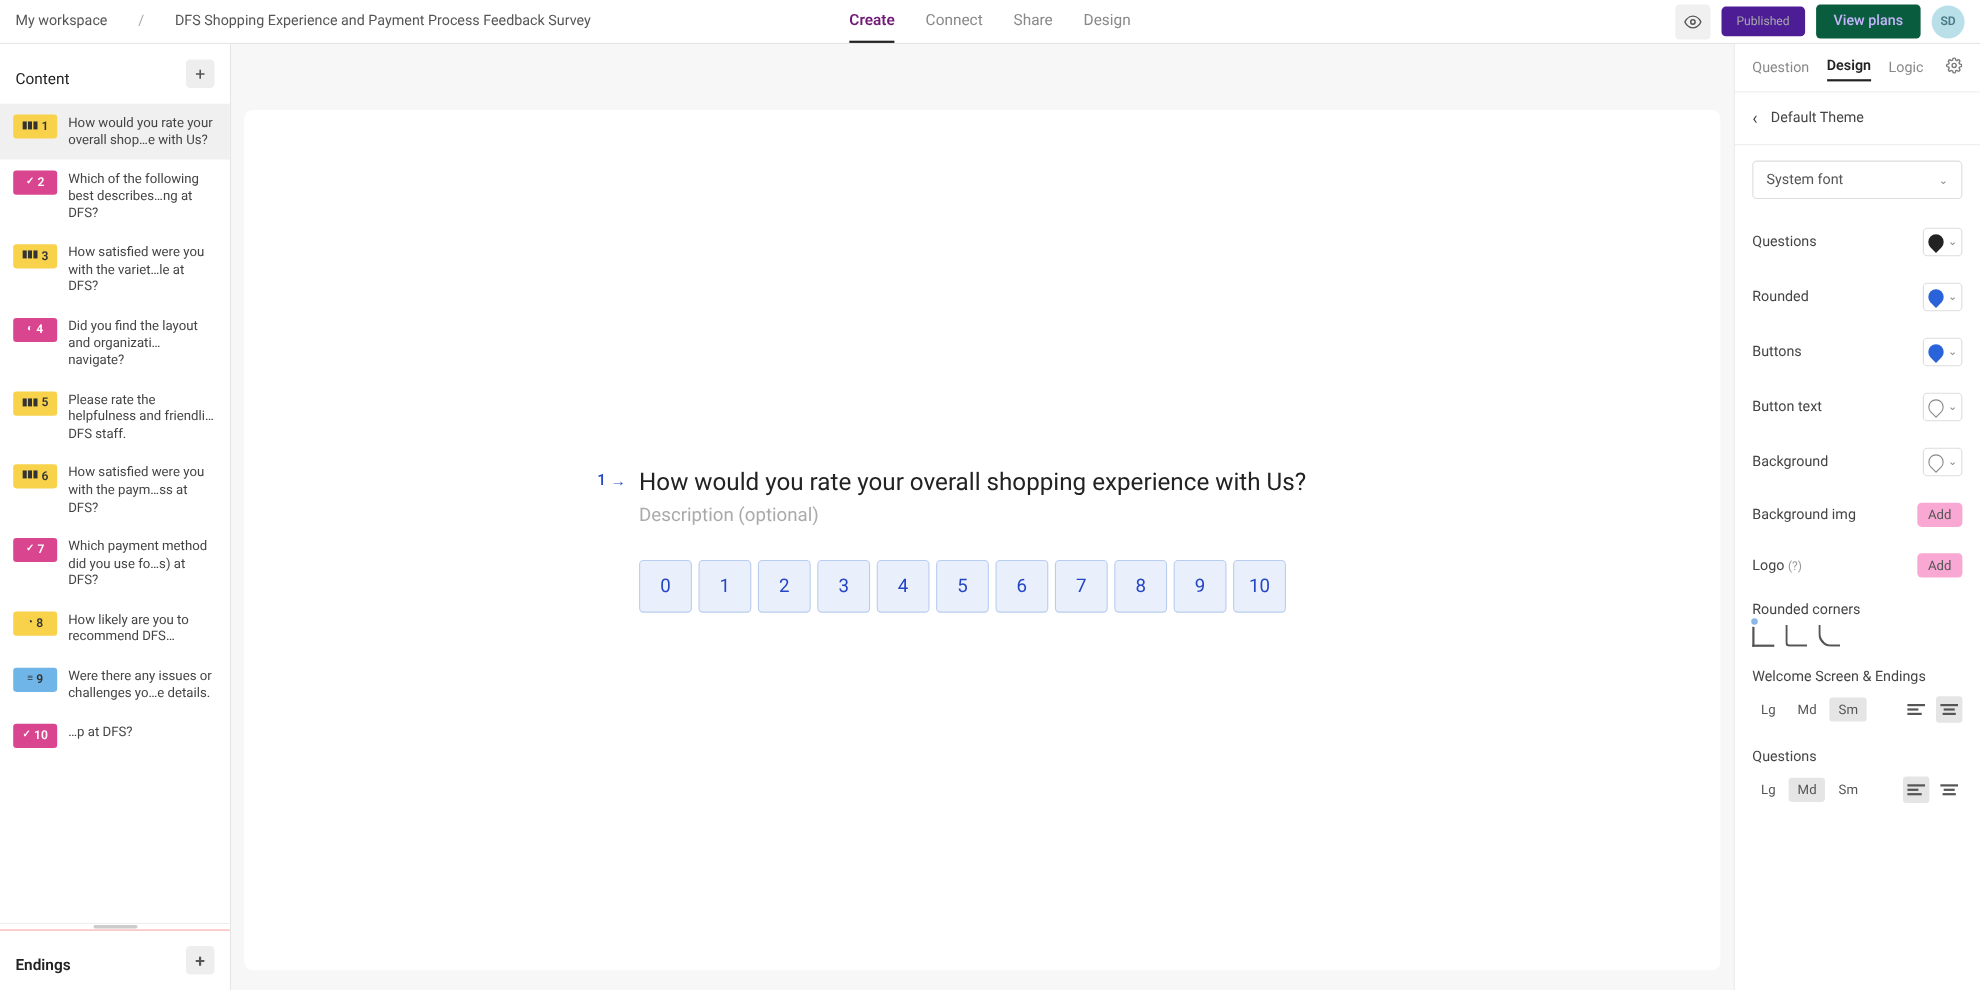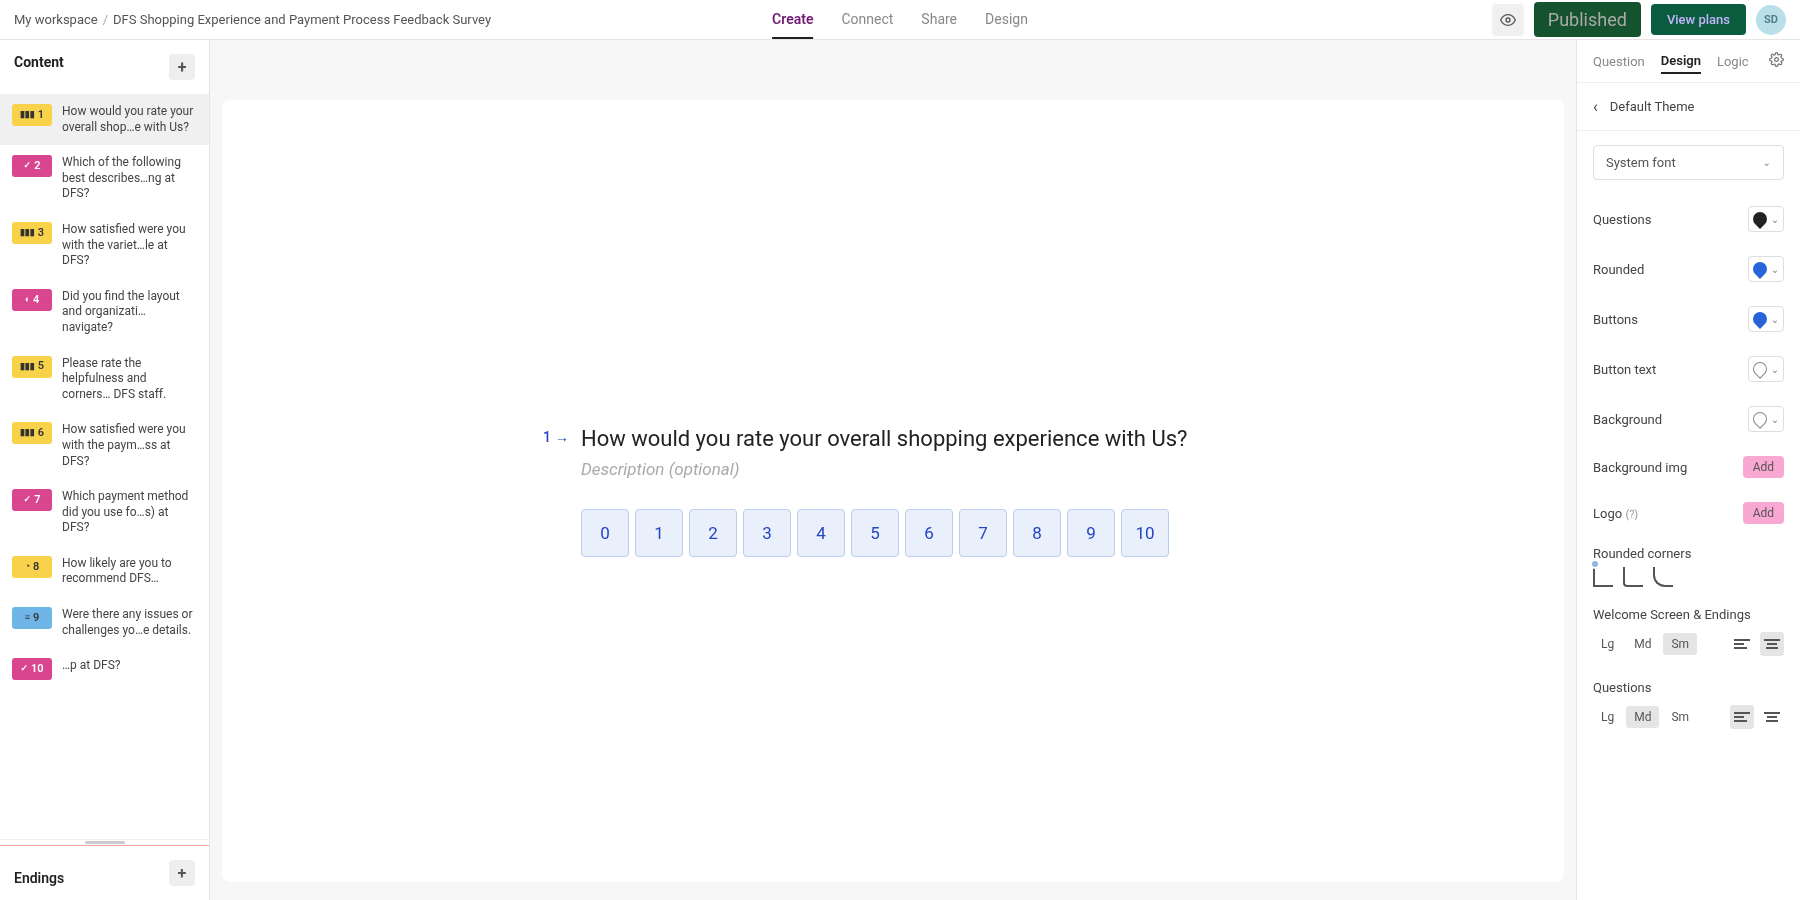--- a/index.html
+++ b/index.html
@@ -1,50 +1,50 @@
 <!DOCTYPE html>
 <html><head>
 <meta charset="utf-8">
 <style>
 *{box-sizing:border-box;margin:0;padding:0;font-family:-apple-system,BlinkMacSystemFont,"Segoe UI",Roboto,sans-serif}
 body{background:#fff;color:#222;font-size:13px;overflow:hidden}
 .app{display:flex;flex-direction:column;height:900px;width:1800px}
 .topbar{display:flex;align-items:center;height:40px;border-bottom:1px solid #e5e5e5;padding:0 14px}
-.crumbs{display:flex;align-items:center;gap:5px;color:#555;font-size:13px;flex:0 0 auto}
+.crumbs{display:flex;align-items:center;gap:28px;color:#555;font-size:13px;flex:0 0 auto}
 .crumbs .sep{color:#aaa}
 .topnav{position:absolute;left:50%;transform:translateX(-50%);display:flex;gap:28px;font-size:14px}
 .topnav .tab{color:#888;cursor:pointer;padding:10px 0}
 .topnav .tab.active{color:#701a75;font-weight:600;border-bottom:2px solid #222}
 .topright{margin-left:auto;display:flex;align-items:center;gap:10px}
 .iconbtn{width:32px;height:32px;border-radius:4px;background:#f0f0f0;display:flex;align-items:center;justify-content:center;cursor:pointer}
-.pubbtn{background:#14532d;color:#aaa;padding:7px 14px;border-radius:4px;font-size:18px}
+.pubbtn{background:#4c1d95;color:#aaa;padding:7px 14px;border-radius:4px;font-size:11px}
 .plansbtn{background:#0a5c3e;color:#c4b5fd;padding:8px 16px;border-radius:4px;font-size:13px;cursor:pointer;font-weight:500}
 .avatar{width:30px;height:30px;border-radius:50%;background:#b9dfe8;color:#4a7a85;display:flex;align-items:center;justify-content:center;font-size:11px;font-weight:600}
 .body{display:flex;flex:1;min-height:0}
 .sidebar{width:210px;border-right:1px solid #e5e5e5;display:flex;flex-direction:column;background:#fff}
-.sidehead{display:flex;align-items:flex-start;justify-content:space-between;padding:14px 14px;font-weight:700;font-size:14px}
+.sidehead{display:flex;align-items:flex-end;justify-content:space-between;padding:14px 14px;font-weight:400;font-size:14px}
 .addbtn{width:26px;height:26px;border-radius:4px;background:#eee;display:flex;align-items:center;justify-content:center;cursor:pointer;font-size:16px;color:#555}
 .qlist{flex:1;overflow-y:auto}
 .qitem{display:flex;align-items:flex-start;gap:10px;padding:10px 12px;cursor:pointer;font-size:12px;line-height:1.3}
 .qitem.active{background:#f0f0f0}
 .qbadge{flex:0 0 40px;height:22px;border-radius:3px;display:flex;align-items:center;justify-content:center;gap:3px;font-size:11px;font-weight:600;color:#333}
 .qbadge.yellow{background:#f8d24a}
 .qbadge.pink{background:#d9468f;color:#fff}
 .qbadge.blue{background:#6fb5e8}
 .qtext{color:#444;flex:1}
 .endings{border-top:1px solid #fca5a5;padding:14px;display:flex;align-items:flex-end;justify-content:space-between;font-weight:600;font-size:14px}
 .grip{height:6px;display:flex;justify-content:center;align-items:center;border-top:1px solid #eee}
 .grip::before{content:"";width:40px;height:3px;background:#ccc;border-radius:2px}
 .canvas{flex:1;background:#f7f7f7;padding:60px 12px 18px;display:flex;flex-direction:column;overflow:hidden}
 .card{background:#fff;border-radius:8px;flex:1;display:flex;flex-direction:column;align-items:center;justify-content:center;padding:40px}
 .qrow{display:flex;align-items:flex-start;gap:12px;max-width:700px;width:100%}
 .qnum{color:#2445c4;font-size:14px;font-weight:500;display:flex;align-items:center;gap:4px;margin-top:3px}
 .qmain{flex:1}
 .qtitle{font-size:22px;color:#222;margin-bottom:8px}
-.qdesc{font-size:17px;color:#aaa;font-style:italic;margin-bottom:30px}
+.qdesc{font-size:17px;color:#aaa;margin-bottom:30px}
 .scale{display:flex;gap:6px}
 .scalebtn{width:48px;height:48px;border:1px solid #b9cdf0;background:#eaf0fb;color:#2445c4;border-radius:4px;display:flex;align-items:center;justify-content:center;font-size:17px;cursor:pointer}
 .rightpanel{width:224px;border-left:1px solid #e5e5e5;background:#fff;display:flex;flex-direction:column;font-size:13px}
 .rtabs{display:flex;align-items:center;gap:16px;padding:12px 16px;border-bottom:1px solid #eee;color:#888}
 .rtabs .rt{cursor:pointer}
 .rtabs .rt.active{color:#222;font-weight:600;border-bottom:2px solid #222;padding-bottom:4px;margin-bottom:-4px}
 .rtabs .gear{margin-left:auto;cursor:pointer}
 .themerow{display:flex;align-items:center;gap:12px;padding:14px 16px;border-bottom:1px solid #eee;color:#444}
 .back{cursor:pointer;font-size:16px}
 .selectbox{margin:14px 16px;border:1px solid #ddd;border-radius:4px;padding:9px 12px;display:flex;align-items:center;justify-content:space-between;cursor:pointer;color:#555}
@@ -134,21 +134,21 @@
               <span style="font-size:9px">◐</span>
               <span>4</span>
             </div>
             <div class="qtext">Did you find the layout and organizati… navigate?</div>
           </div>
           <div class="qitem">
             <div class="qbadge yellow">
               <span style="font-size:9px">▮▮▮</span>
               <span>5</span>
             </div>
-            <div class="qtext">Please rate the helpfulness and corners… DFS staff.</div>
+            <div class="qtext">Please rate the helpfulness and friendli… DFS staff.</div>
           </div>
           <div class="qitem">
             <div class="qbadge yellow">
               <span style="font-size:9px">▮▮▮</span>
               <span>6</span>
             </div>
             <div class="qtext">How satisfied were you with the paym…ss at DFS?</div>
           </div>
           <div class="qitem">
             <div class="qbadge pink">

